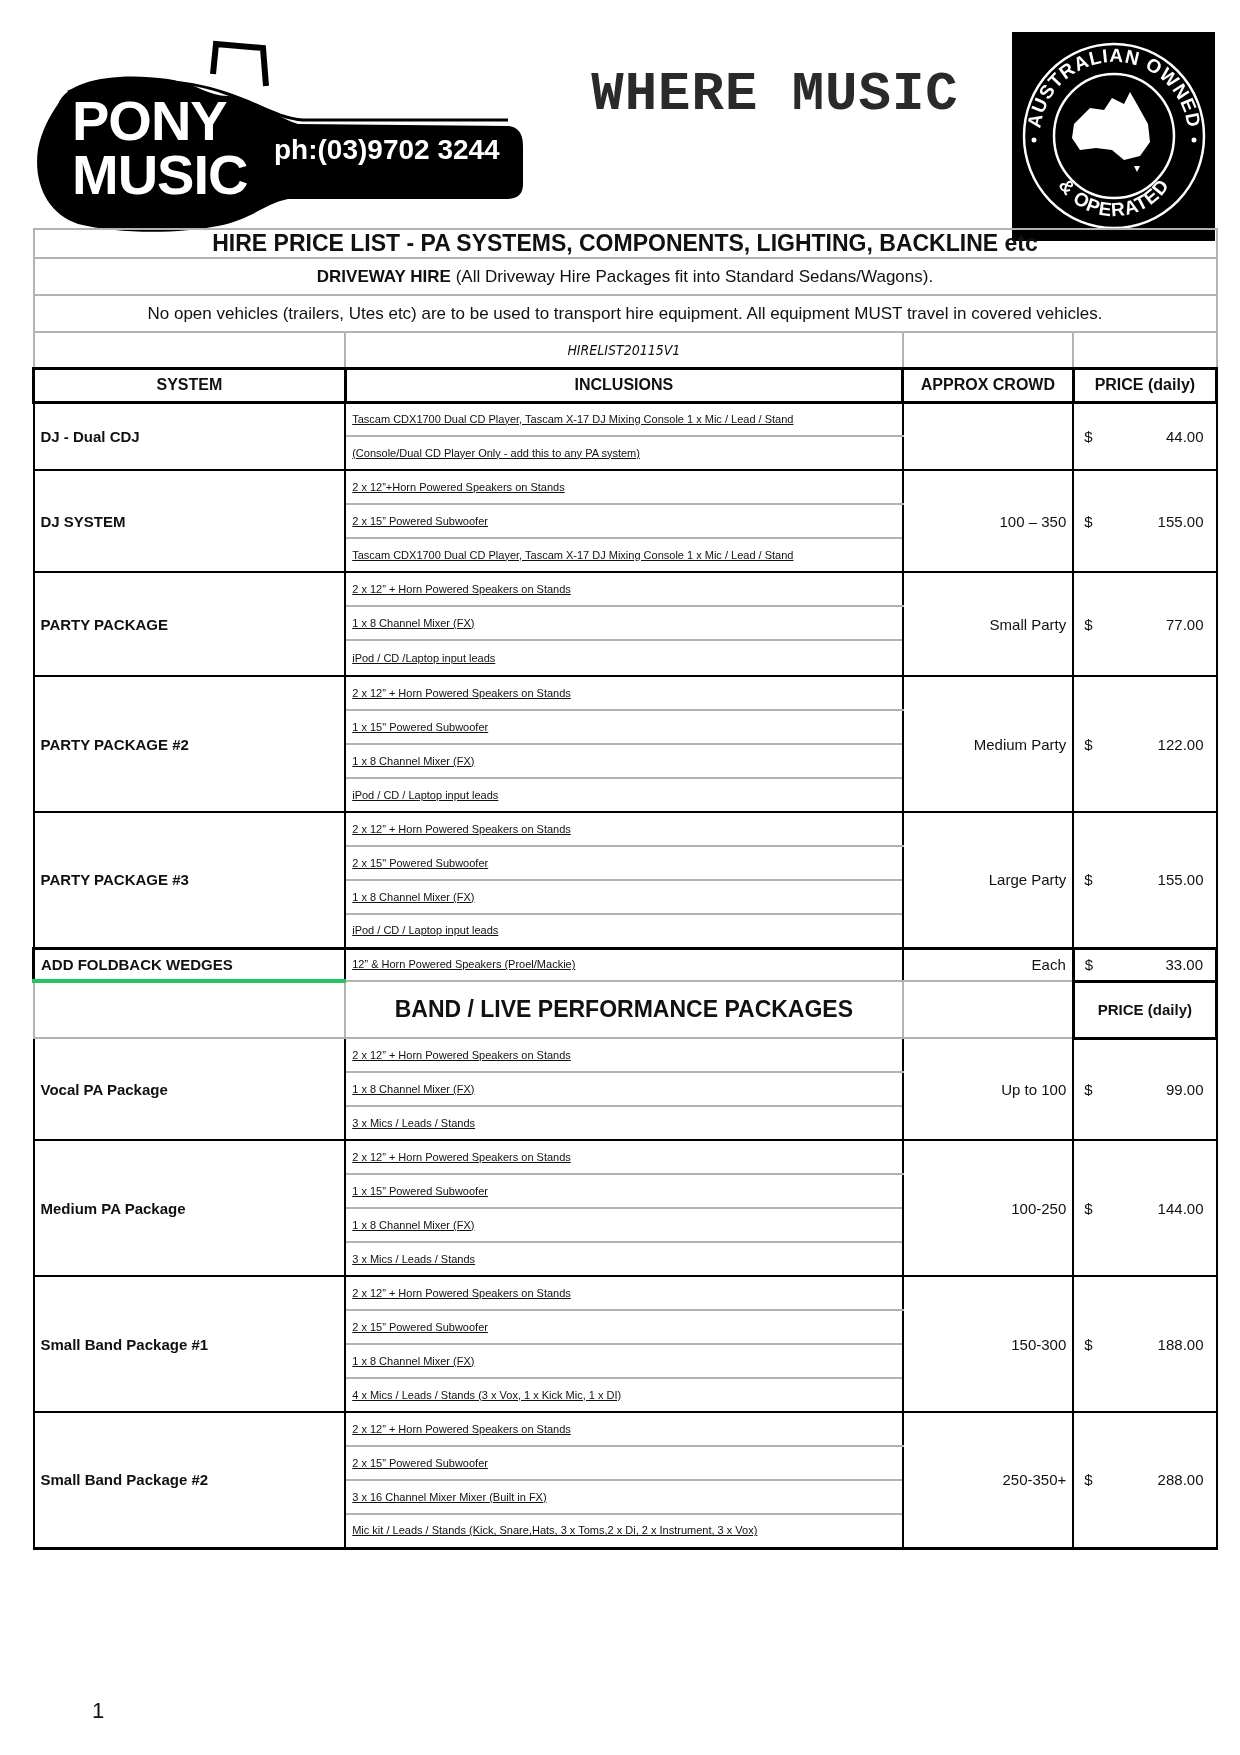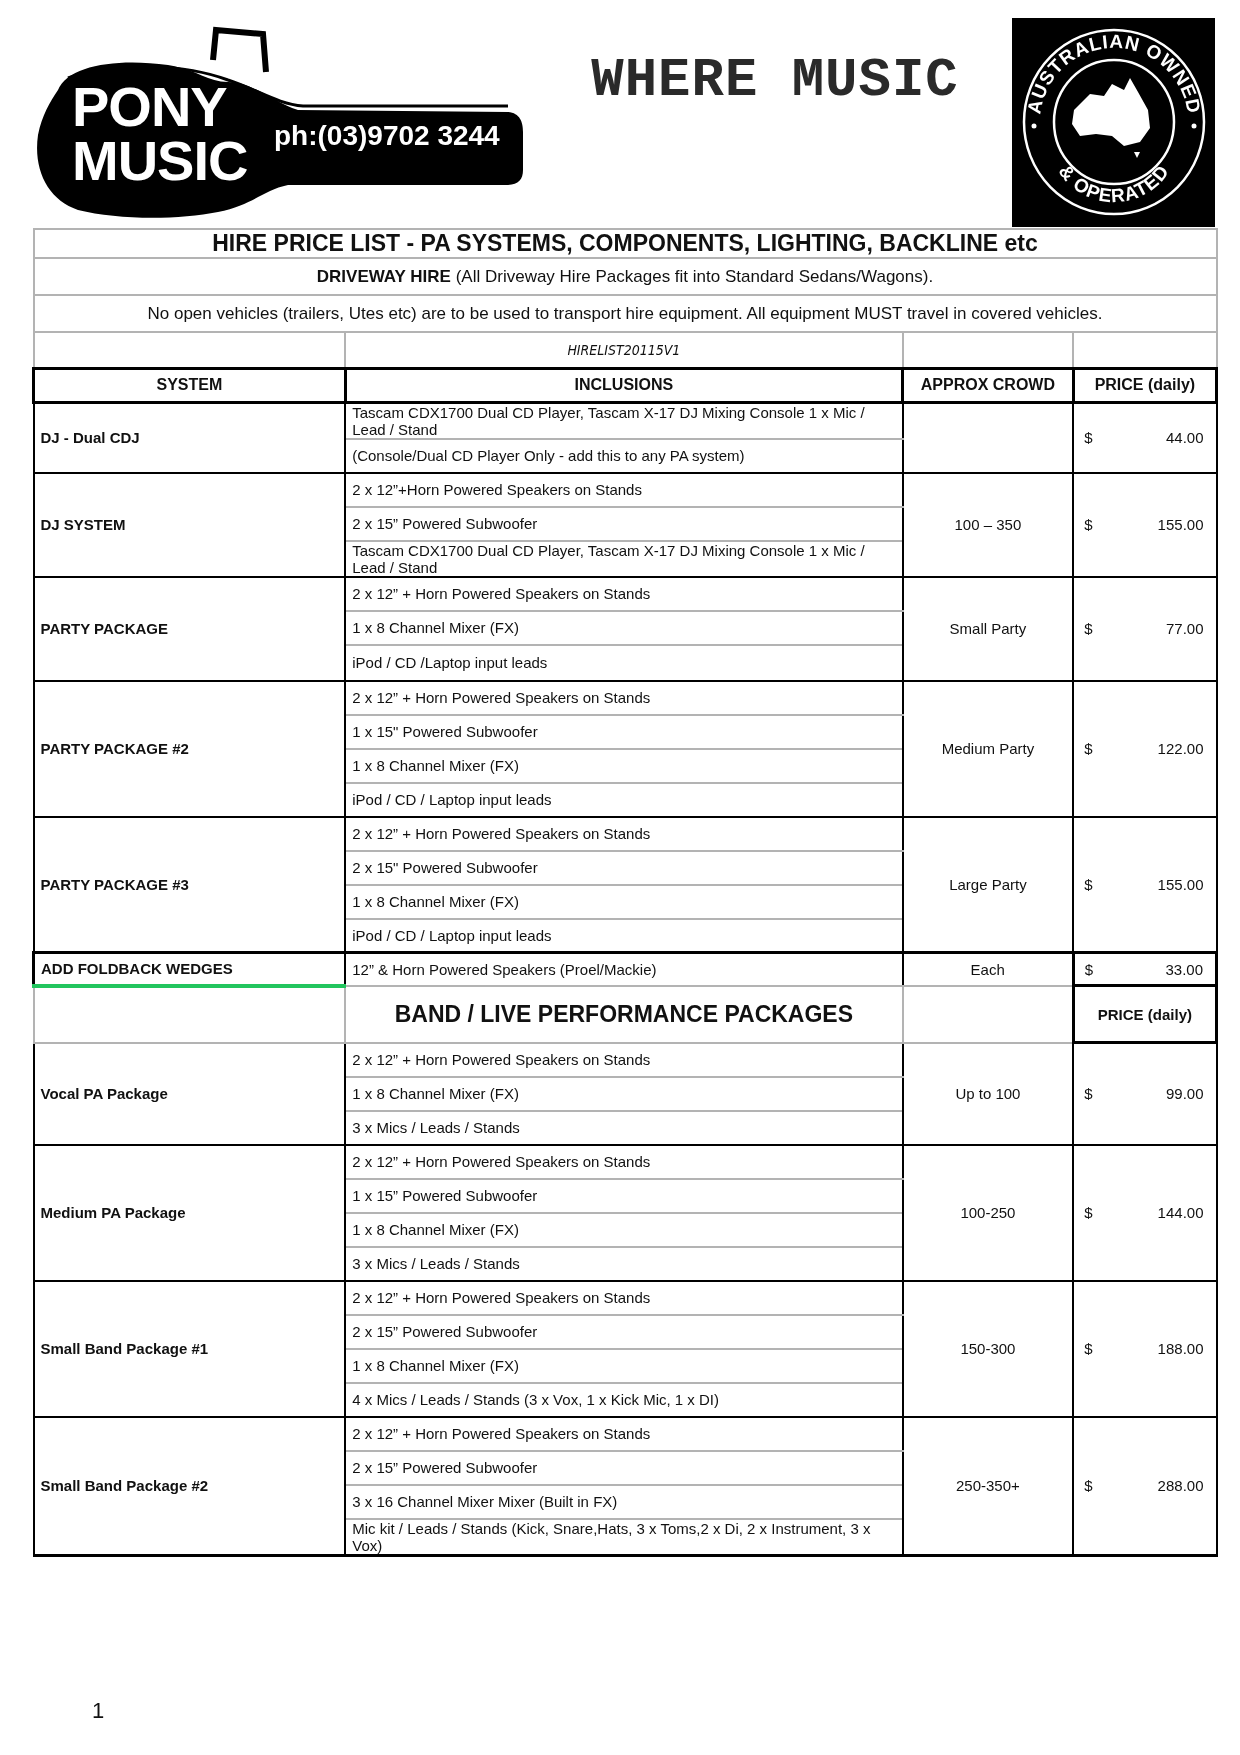--- a/index.html
+++ b/index.html
@@ -1,41 +1,41 @@
 <!DOCTYPE html>
 <html><head>
 <meta charset="utf-8">
 <style>
   * { box-sizing: border-box; margin: 0; padding: 0; }
   html, body { width: 1240px; height: 1755px; background: #ffffff; overflow: hidden; }
   body { position: relative; font-family: "Liberation Sans", sans-serif; color: #111; }
 
   
-  .hdr { position: absolute; left: 0; top: 2px; width: 1048px; height: 228px; }
+  .hdr { position: absolute; left: 0; top: 16px; width: 1048px; height: 228px; }
   .logo { position: absolute; left: 28px; top: 18px; width: 512px; height: 205px; }
   .logo svg { width: 100%; height: 100%; display: block; }
   .logo .pony { position: absolute; left: 44px; top: 60px; color: #fff; font-weight: 700; font-size: 56px; line-height: 54px; letter-spacing: -1px; font-family: "Liberation Sans", sans-serif; }
   .logo .phone { position: absolute; left: 246px; top: 100px; color: #fff; font-weight: 700; font-size: 28px; font-family: "Liberation Sans", sans-serif; }
   .tagline { position: absolute; left: 570px; top: 40px; width: 410px; text-align: center; font-family: "Liberation Mono", monospace; font-weight: 700; font-size: 54px; line-height: 78px; color: #2a2a2a; letter-spacing: 1px; }
   .badge { position: absolute; left: 1012px; top: 16px; width: 203px; height: 209px; background: #000; }
   .badge svg { width: 100%; height: 100%; display: block; }
 
   
   .sheet { position: absolute; left: 32px; top: 228px; width: 1186px; }
   table { border-collapse: collapse; width: 1186px; table-layout: fixed; }
   td, th { font-size: 15px; vertical-align: middle; padding: 0 6px; }
   .grey-b { border: 2px solid #b3b3b3; }
   .title-cell { height: 20px; text-align: center; font-size: 23px; font-weight: 700; }
   .notice-cell { height: 37px; text-align: center; font-size: 17px; }
   .code-cell { height: 36px; text-align: center; font-size: 14px; font-style: italic; font-family: "DejaVu Sans", sans-serif; font-stretch: condensed; }
   .col-h th { height: 34px; border: 3px solid #000; font-weight: 700; font-size: 16px; text-align: center; }
   .sys { border: 2px solid #000; font-weight: 700; font-size: 15px; text-align: left; padding-left: 6px; }
-  .inc { border-left: 2px solid #000; border-right: 2px solid #000; border-bottom: 2px solid #b3b3b3; font-size: 15px; line-height: 17px; padding: 0 6px; }
+  .inc { border-left: 2px solid #000; border-right: 2px solid #000; border-bottom: 2px solid #b3b3b3; font-size: 11px; line-height: 17px; padding: 0 6px; text-decoration: underline; }
   .inc.last { border-bottom: 2px solid #000; }
-  .crowd { border: 2px solid #000; text-align: center; font-size: 15px; }
+  .crowd { border: 2px solid #000; text-align: right; font-size: 15px; }
   .price { border: 2px solid #000; font-size: 15px; padding: 0 12px 0 10px; }
   .price .pr { display: flex; justify-content: space-between; }
   .thick-top td { border-top-width: 3px; }
   .fold td { border-top: 3px solid #000; border-bottom: 4px solid #22c55e; }
   .fold .sys { border-left: 3px solid #000; }
   .fold .price { border: 3px solid #000; }
   .band td { height: 57px; border: 2px solid #b3b3b3; }
   .band .band-title { font-size: 23px; font-weight: 700; text-align: center; }
   .band .band-price { border: 3px solid #000; text-align: center; font-weight: 700; font-size: 15px; }
 

